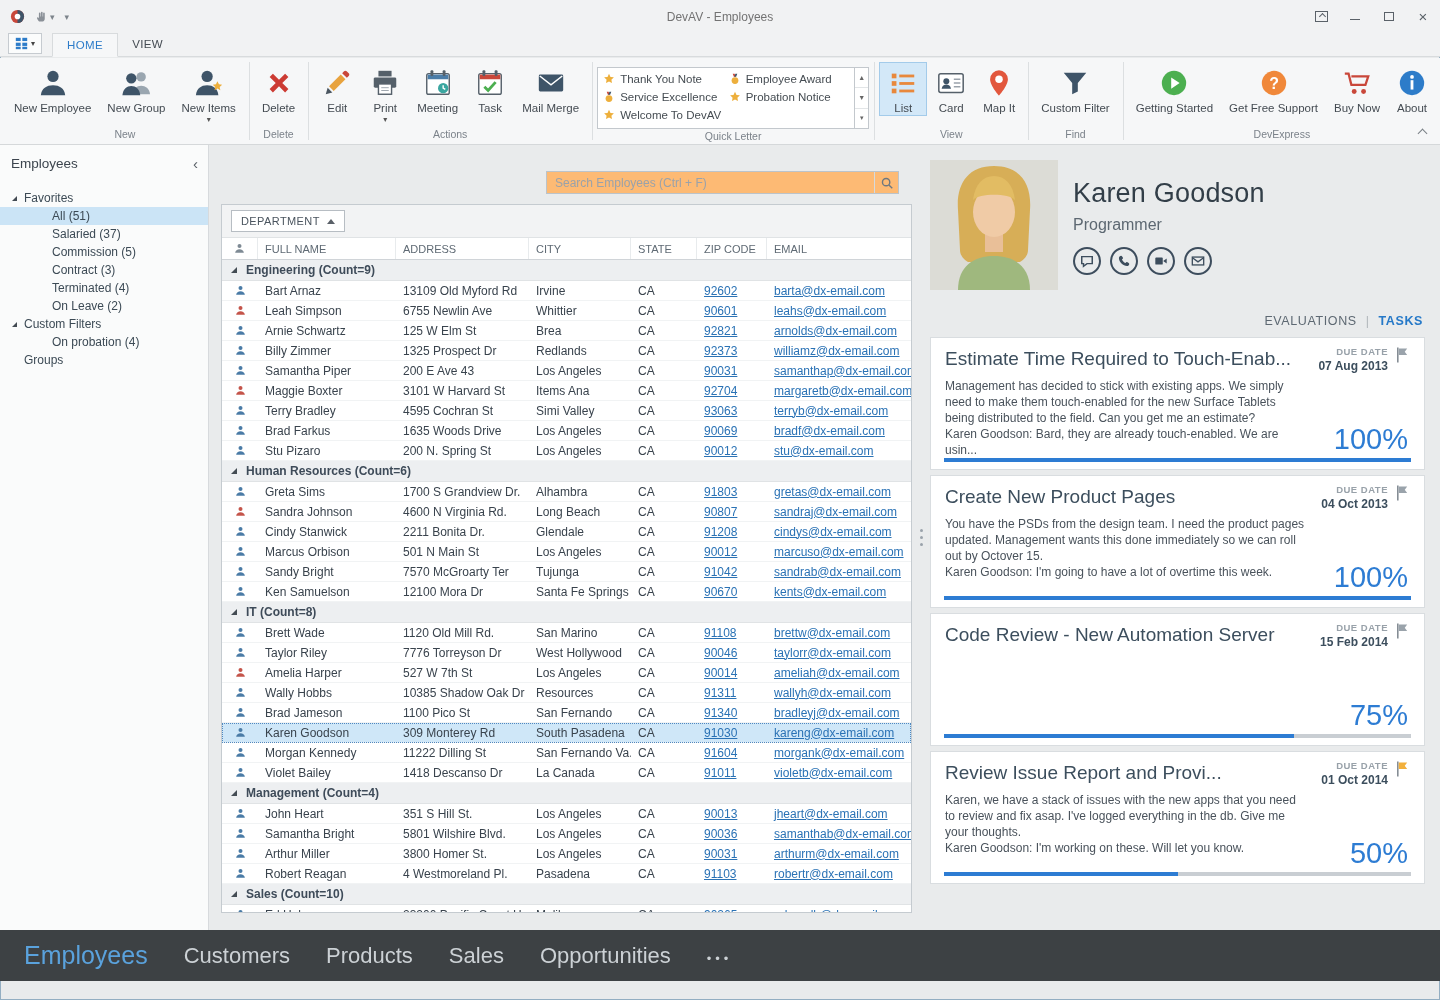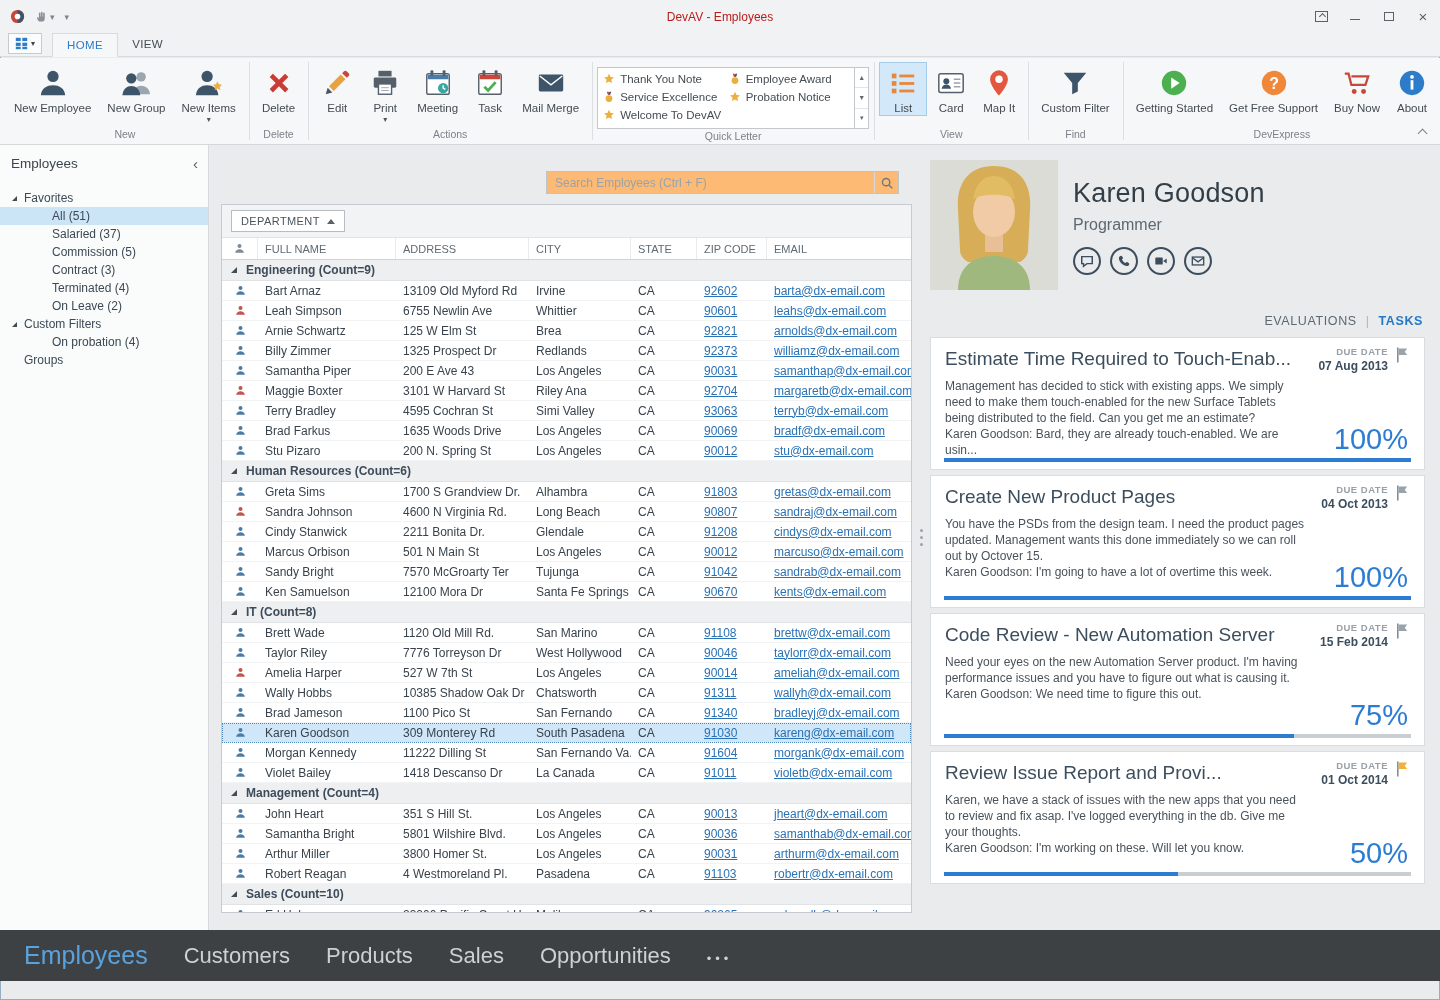--- a/index.html
+++ b/index.html
@@ -5,21 +5,21 @@
   * { margin:0; padding:0; box-sizing:border-box; }
   html,body { width:1440px; height:1000px; overflow:hidden; }
   body { font-family:"Liberation Sans", sans-serif; background:#e9ebec; position:relative;
          box-shadow: inset 0 0 0 1px #93aec2; }
 
   
   .titlebar { position:absolute; top:0; left:0; right:0; height:33px; background:#f1f2f3;
               display:flex; align-items:center; }
   .tb-left { display:flex; align-items:center; gap:10px; padding-left:10px; width:220px; }
   .tb-ico { display:inline-flex; align-items:center; gap:2px; color:#7d848b; font-size:9px; cursor:pointer; }
-  .tb-title { flex:1; text-align:center; font-size:12px; color:#b91c1c; }
+  .tb-title { flex:1; text-align:center; font-size:12px; color:#737373; }
   .tb-right { width:220px; display:flex; justify-content:flex-end; align-items:center; height:100%; }
   .winbtn { width:34px; height:100%; display:flex; align-items:center; justify-content:center;
             color:#5a6168; font-size:15px; cursor:pointer; }
   .min-glyph { width:10px; height:1px; background:#5a6168; display:inline-block; margin-top:6px;}
   .max-glyph { width:10px; height:9px; border:1px solid #5a6168; display:inline-block; }
   .rdo-glyph { width:13px; height:11px; border:1px solid #5a6168; position:relative; display:inline-block;}
   .rdo-glyph:after { content:""; position:absolute; left:4px; top:2px; width:4px; height:4px;
                      border-left:1px solid #5a6168; border-top:1px solid #5a6168; transform:rotate(45deg); }
 
   
@@ -663,21 +663,21 @@
           </div>
           <div class="grid-row">
             <span class="cell c-icon">
               <svg viewBox="0 0 24 24" width="11" height="11">
                 <circle cx="12" cy="6.5" r="4.4" fill="#C4544A"></circle>
                 <path d="M2.5 21.5c.6-5.2 4.5-7.8 9.5-7.8s8.9 2.6 9.5 7.8z" fill="#C4544A"></path>
               </svg>
             </span>
             <span class="cell c-name">Maggie Boxter</span>
             <span class="cell c-addr">3101 W Harvard St</span>
-            <span class="cell c-city">Riley Ana</span>
+            <span class="cell c-city">Items Ana</span>
             <span class="cell c-state">CA</span>
             <span class="cell c-zip"><span class="link">92704</span></span>
             <span class="cell c-email"><span class="link">margaretb@dx-email.com</span></span>
           </div>
           <div class="grid-row">
             <span class="cell c-icon">
               <svg viewBox="0 0 24 24" width="11" height="11">
                 <circle cx="12" cy="6.5" r="4.4" fill="#4A7BA6"></circle>
                 <path d="M2.5 21.5c.6-5.2 4.5-7.8 9.5-7.8s8.9 2.6 9.5 7.8z" fill="#4A7BA6"></path>
               </svg>
@@ -853,21 +853,21 @@
           </div>
           <div class="grid-row">
             <span class="cell c-icon">
               <svg viewBox="0 0 24 24" width="11" height="11">
                 <circle cx="12" cy="6.5" r="4.4" fill="#4A7BA6"></circle>
                 <path d="M2.5 21.5c.6-5.2 4.5-7.8 9.5-7.8s8.9 2.6 9.5 7.8z" fill="#4A7BA6"></path>
               </svg>
             </span>
             <span class="cell c-name">Wally Hobbs</span>
             <span class="cell c-addr">10385 Shadow Oak Dr</span>
-            <span class="cell c-city">Chatsworth</span>
+            <span class="cell c-city">Resources</span>
             <span class="cell c-state">CA</span>
             <span class="cell c-zip"><span class="link">91311</span></span>
             <span class="cell c-email"><span class="link">wallyh@dx-email.com</span></span>
           </div>
           <div class="grid-row">
             <span class="cell c-icon">
               <svg viewBox="0 0 24 24" width="11" height="11">
                 <circle cx="12" cy="6.5" r="4.4" fill="#4A7BA6"></circle>
                 <path d="M2.5 21.5c.6-5.2 4.5-7.8 9.5-7.8s8.9 2.6 9.5 7.8z" fill="#4A7BA6"></path>
               </svg>
@@ -1112,24 +1112,20 @@
             <div class="due-wrap">
               <div class="due-text">
                 <div class="due-label">DUE DATE</div>
                 <div class="due-date">15 Feb 2014</div>
               </div>
               <span class="flag"><svg viewBox="0 0 16 18" width="15" height="18">
                   <path d="M3 1v16" stroke="#7d868e" stroke-width="1.6"></path>
                   <path d="M4 2h9l-2.6 3.5L13 9H4z" fill="#9AA3AB"></path>
                 </svg></span>
             </div>
-          </div>
-          <div class="card-body">
-            <div class="body-text">Need your eyes on the new Automation Server product. I'm having performance issues and you have to figure out what is causing it.</div>
-            <div class="body-text">Karen Goodson: We need time to figure this out.</div>
           </div>
           <div class="percent">75%</div>
           <div class="bar-track">
             <div class="bar-fill" style="width: 75%;"></div>
           </div>
         </div>
         <div class="task-card">
           <div class="card-head">
             <div class="card-title">Review Issue Report and Provi...</div>
             <div class="due-wrap">

